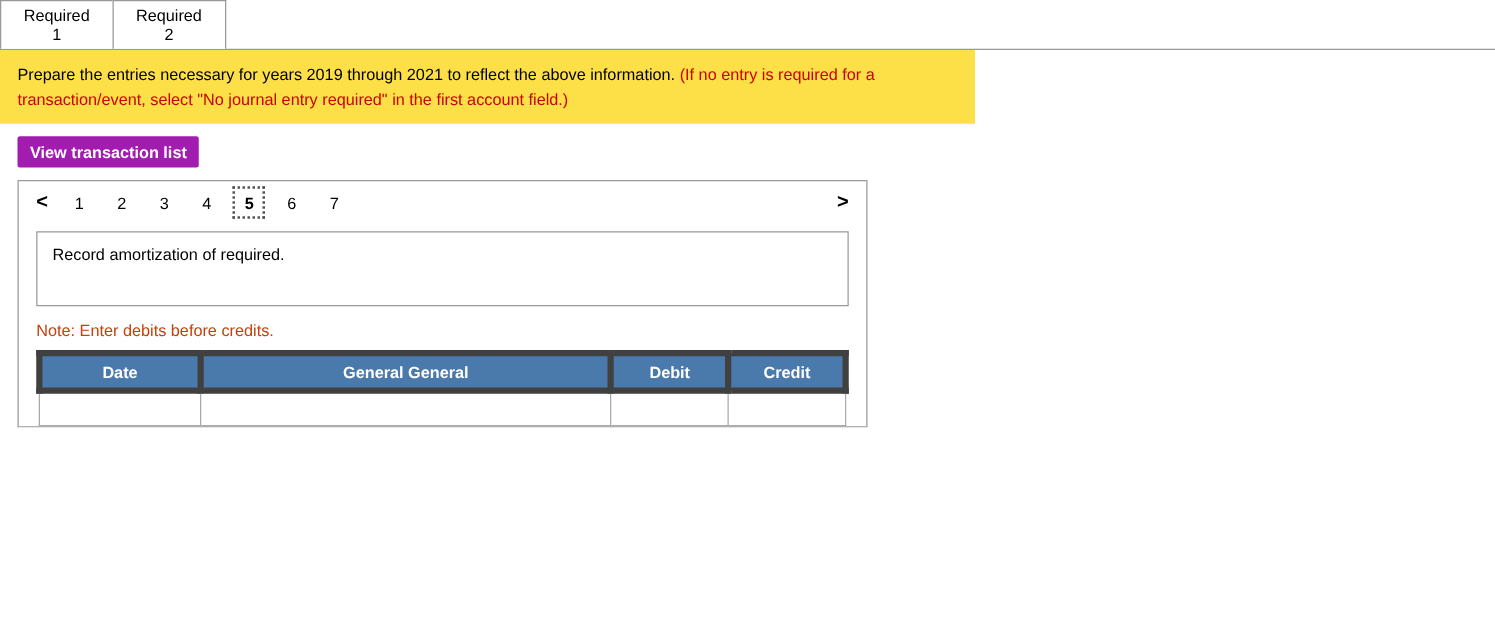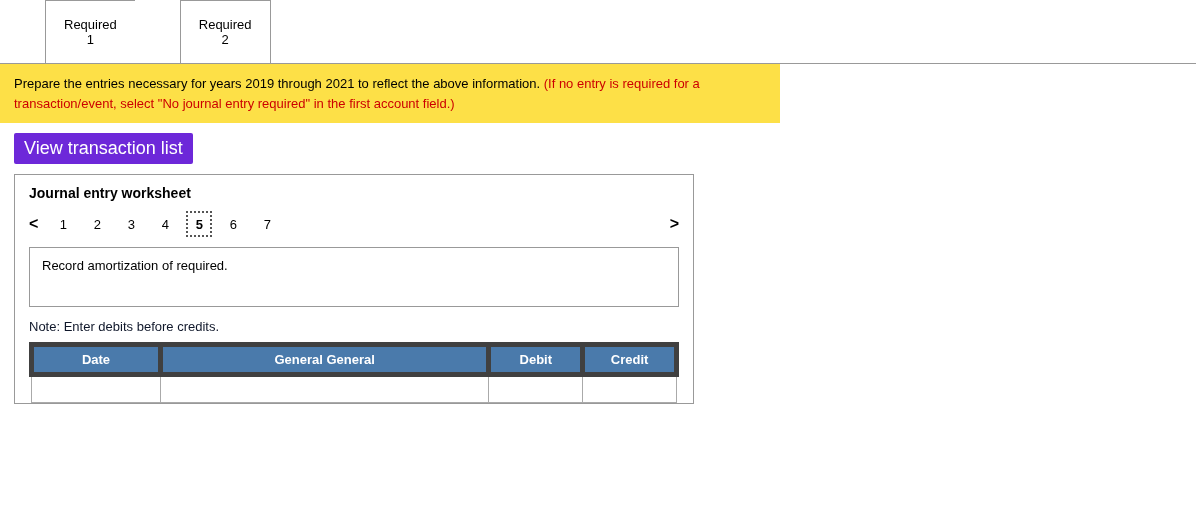--- a/index.html
+++ b/index.html
@@ -11,52 +11,51 @@
     }
 
     .tabs-row {
       display: flex;
       border-bottom: 1px solid #999;
       background: #fff;
     }
     .tab {
       border: 1px solid #999;
       border-bottom: none;
-      padding: 16px 18px;
+      padding: 4px 18px;
       text-align: center;
       min-width: 70px;
       background: #fff;
       cursor: pointer;
       font-size: 13px;
-      margin-left: 45px;
     }
     .tab:first-child {
       border-right: none;
     }
 
     .instruction-box {
       background: #fde047;
       border: none;
       padding: 10px 14px;
       font-size: 13px;
       line-height: 1.5;
       color: #000;
       max-width: 780px;
     }
     .instruction-box .red-text {
       color: #c00;
     }
 
     .view-transaction-btn {
       display: inline-block;
-      background: #6d28d9;
+      background: #a21caf;
       color: #fff;
       padding: 5px 10px;
-      font-size: 18px;
-      font-weight: normal;
+      font-size: 13px;
+      font-weight: bold;
       cursor: pointer;
       margin: 10px 14px;
       border: none;
       border-radius: 2px;
     }
 
     .worksheet-container {
       border: 1px solid #999;
       margin: 0 14px;
       max-width: 680px;
@@ -102,21 +101,21 @@
       border: 1px solid #999;
       margin: 4px 14px 8px 14px;
       padding: 10px 12px;
       min-height: 60px;
       font-size: 13px;
       color: #000;
       background: #fff;
     }
 
     .note-text {
-      color: #0f172a;
+      color: #c2410c;
       font-size: 13px;
       padding: 4px 14px 8px 14px;
     }
 
     .journal-table {
       width: calc(100% - 28px);
       margin: 0 14px 0 14px;
       border-collapse: collapse;
       font-size: 13px;
     }
@@ -164,21 +163,20 @@
   <span>Prepare the entries necessary for years 2019 through 2021 to reflect the above information.</span>
   <span class="red-text">(If no entry is required for a transaction/event, select "No journal entry required" in the first account field.)</span>
 </div>
 
 
 <button class="view-transaction-btn">View transaction list</button>
 
 
 <div class="worksheet-container">
 
-  <div class="worksheet-title">Journal entry worksheet</div>
 
   <div class="step-nav">
     <span class="nav-arrow">&lt;</span>
     <div class="step-num">1</div>
     <div class="step-num">2</div>
     <div class="step-num">3</div>
     <div class="step-num">4</div>
     <div class="step-num active">5</div>
     <div class="step-num">6</div>
     <div class="step-num">7</div>

